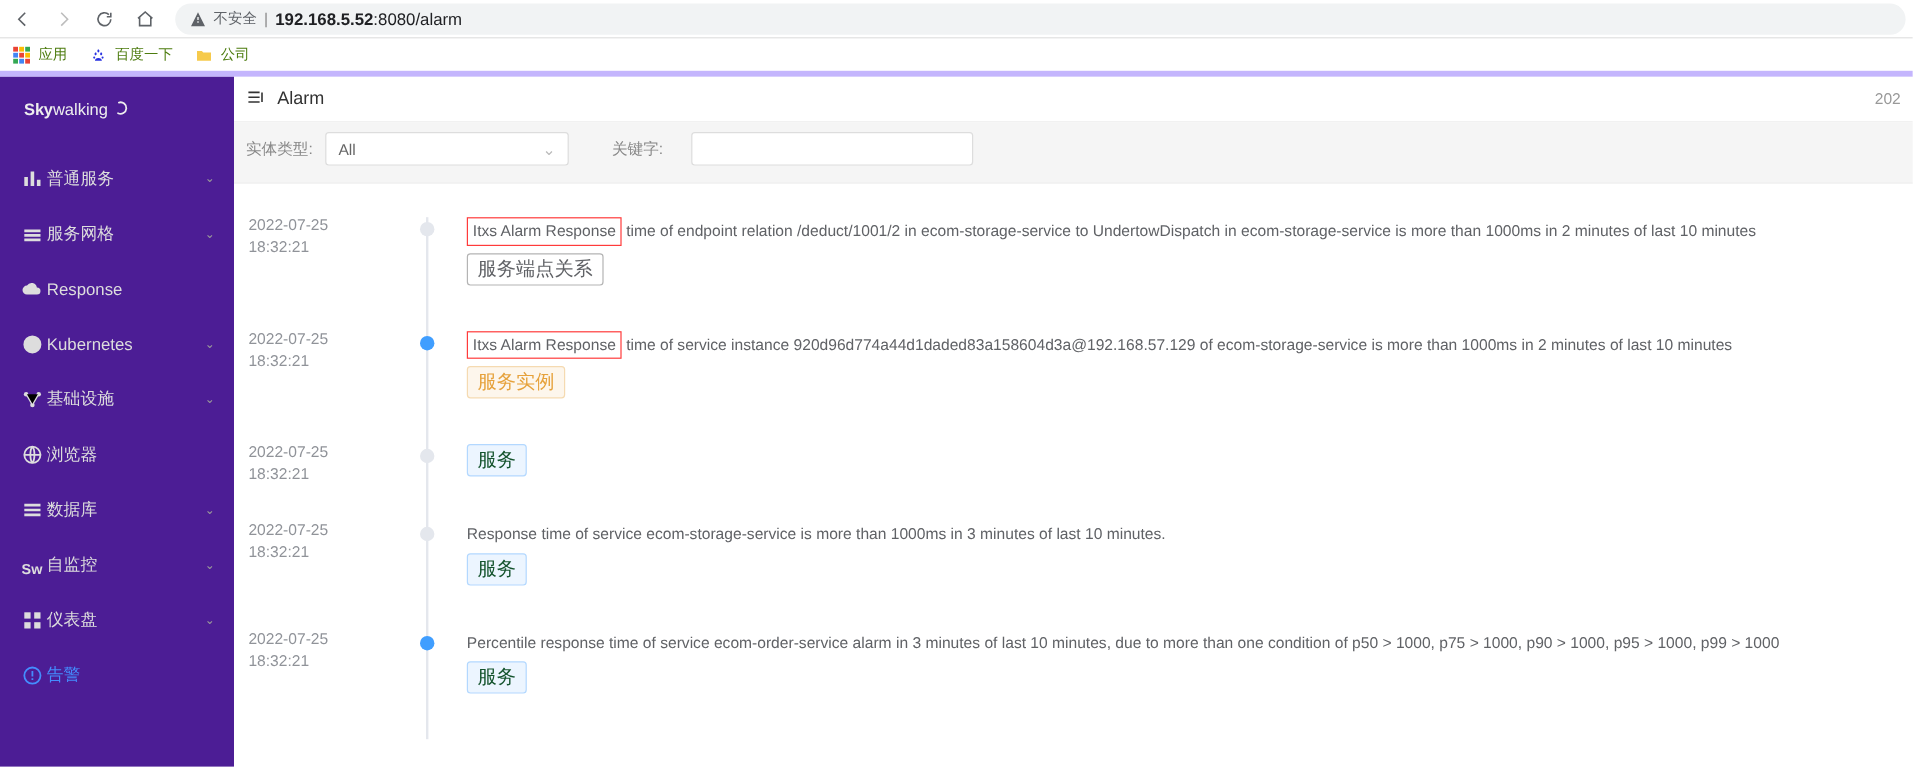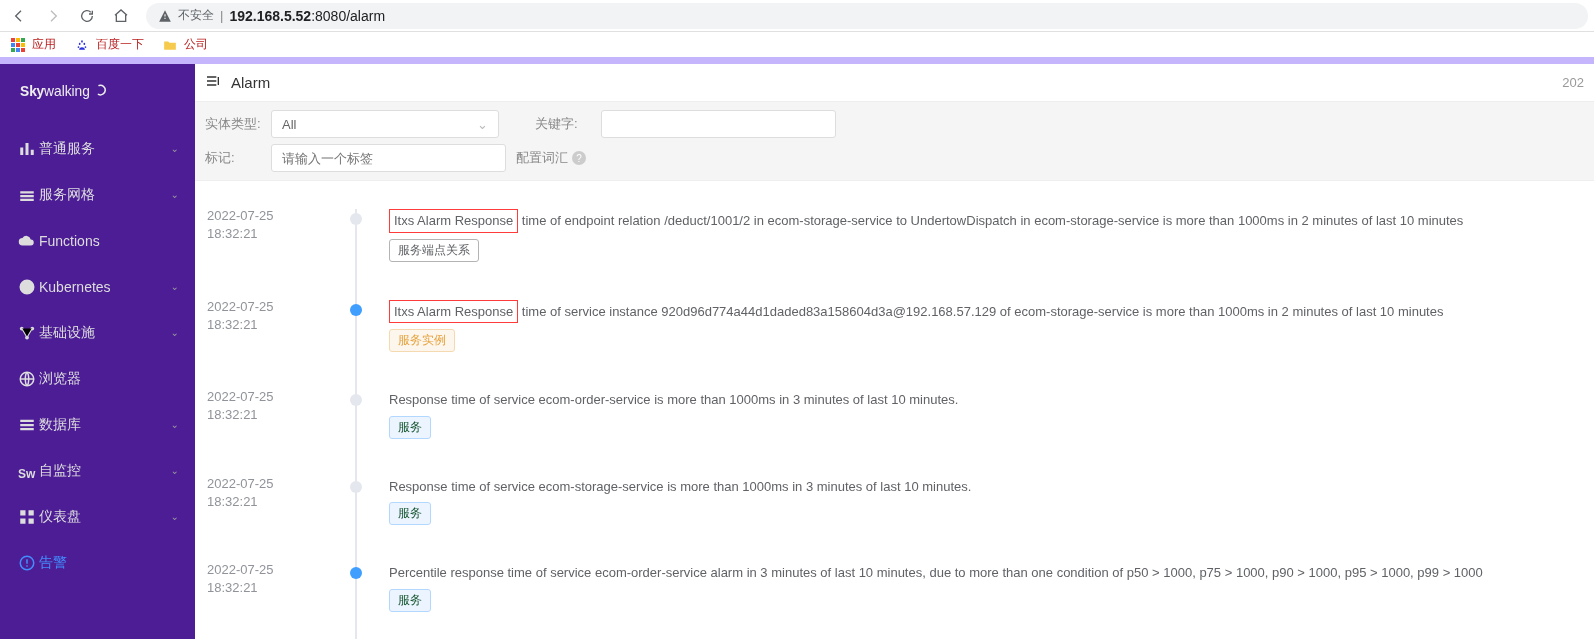--- a/index.html
+++ b/index.html
@@ -6,21 +6,21 @@
 body { width:1594px; height:639px; background:#fff; overflow:hidden; font-size:13px; }
 
 
 .browser-bar { height:32px; display:flex; align-items:center; padding:0 6px; border-bottom:1px solid #e0e0e0; gap:8px; }
 .nav-btn { width:26px; height:26px; display:flex; align-items:center; justify-content:center; color:#5f6368; border-radius:50%; cursor:pointer; }
 .nav-btn.disabled { color:#bdbdbd; }
 .addr-box { flex:1; height:26px; background:#f1f3f4; border-radius:14px; display:flex; align-items:center; padding:0 12px; gap:6px; color:#5f6368; margin-left:4px; }
 .addr-warn { font-size:12px; }
 .addr-text { color:#202124; font-size:14px; }
 
-.bookmarks-bar { height:32px; display:flex; align-items:center; padding:0 10px; gap:18px; border-bottom:7px solid #c4b5fd; font-size:12px; color:#b91c1c; }
+.bookmarks-bar { height:32px; display:flex; align-items:center; padding:0 10px; gap:18px; border-bottom:5px solid #c4b5fd; font-size:12px; color:#4d7c0f; }
 .bm-item { display:flex; align-items:center; gap:6px; cursor:pointer; }
 .bm-ico { width:16px; height:16px; display:flex; align-items:center; justify-content:center; }
 .apps-grid { display:grid; grid-template-columns:repeat(3,4px); grid-template-rows:repeat(3,4px); gap:1px; }
 .apps-grid span:nth-child(1){background:#ea4335;} .apps-grid span:nth-child(2){background:#fbbc04;}
 .apps-grid span:nth-child(3){background:#34a853;} .apps-grid span:nth-child(4){background:#4285f4;}
 .apps-grid span:nth-child(5){background:#ea4335;} .apps-grid span:nth-child(6){background:#fbbc04;}
 .apps-grid span:nth-child(7){background:#34a853;} .apps-grid span:nth-child(8){background:#4285f4;}
 .apps-grid span:nth-child(9){background:#ea4335;}
 
 
@@ -35,34 +35,34 @@
 
 .main { flex:1; display:flex; flex-direction:column; background:#fff; }
 .topbar { height:38px; display:flex; align-items:center; padding:0 10px; border-bottom:1px solid #eee; gap:10px; }
 .menu-ico { font-size:14px; color:#333; }
 .page-title { font-size:15px; color:#333; }
 .top-right { margin-left:auto; color:#999; font-size:13px; }
 
 .filter-bar { background:#f5f5f5; padding:8px 10px; border-bottom:1px solid #eee; }
 .filter-row { display:flex; align-items:center; gap:10px; margin-bottom:6px; }
 .filter-label { color:#888; font-size:13px; min-width:56px; }
-.select { width:228px; height:28px; border:1px solid #ddd; border-radius:3px; background:#fff; padding:0 10px; display:flex; align-items:center; justify-content:space-between; color:#666; cursor:pointer; font-size:13px; }
+.select { width:203px; height:28px; border:1px solid #ddd; border-radius:3px; background:#fff; padding:0 10px; display:flex; align-items:center; justify-content:space-between; color:#666; cursor:pointer; font-size:13px; }
 .text-input { width:235px; height:28px; border:1px solid #ddd; border-radius:3px; background:#fff; padding:0 10px; font-size:13px; }
 .link-txt { color:#888; font-size:13px; display:flex; align-items:center; gap:4px; cursor:pointer; }
 .help-ico { width:14px; height:14px; border-radius:50%; background:#ccc; color:#fff; display:flex; align-items:center; justify-content:center; font-size:10px; }
 
 .timeline-wrap { flex:1; overflow:auto; padding:28px 10px 10px 10px; }
 .timeline { position:relative; margin-left:150px; border-left:2px solid #e4e7ed; }
 .tl-item { position:relative; padding:0 0 38px 32px; }
 .tl-time { position:absolute; left:-150px; width:130px; text-align:left; color:#909399; font-size:13px; line-height:1.4; top:-2px; }
 .tl-dot { position:absolute; left:-7px; top:4px; width:12px; height:12px; border-radius:50%; background:#e4e7ed; }
 .tl-dot.blue { background:#409eff; }
 .tl-msg { color:#606266; font-size:13px; line-height:1.5; margin-bottom:6px; }
 .tl-msg .hl-box { border:1px solid #ff3b3b; padding:1px 4px; display:inline-block; }
-.tag { display:inline-block; padding:2px 8px; border:1px solid; border-radius:3px; font-size:12px; }
+.tag { display:inline-block; padding:2px 8px; border:1px solid; border-radius:3px; font-size:16px; }
 .tag-gray { color:#606266; border-color:#b4b4b4; background:#fff; }
 .tag-orange { color:#e6a23c; border-color:#f5dab1; background:#fdf6ec; }
 .tag-blue { color:#14532d; border-color:#b3d8ff; background:#ecf5ff;text-align:right; }
 input { outline:none; }
 </style>
 </head>
 <body>
 
 <div class="browser-bar">
   <div class="nav-btn">
@@ -157,21 +157,21 @@
           </span>
           <span>服务网格</span>
           <span class="chev">⌄</span>
         </div>
         <div class="side-item">
           <span class="side-ico">
             <svg width="18" height="18" viewBox="0 0 24 24">
               <path fill="currentColor" d="M6 18a5 5 0 010-10 6 6 0 0111 2 4 4 0 010 8H6z"></path>
             </svg>
           </span>
-          <span>Functions</span>
+          <span>Response</span>
         </div>
         <div class="side-item">
           <span class="side-ico">
             <svg width="18" height="18" viewBox="0 0 24 24">
               <path fill="currentColor" d="M12 2a10 10 0 100 20 10 10 0 000-20zm0 2v8h8a8 8 0 00-8-8z"></path>
             </svg>
           </span>
           <span>Kubernetes</span>
           <span class="chev">⌄</span>
         </div>
@@ -251,33 +251,25 @@
       <div class="filter-row">
         <span class="filter-label">实体类型:</span>
         <div class="select">
           <span>All</span>
           <span style="color:#bbb;">⌄</span>
         </div>
         <span style="width:16px;"></span>
         <span class="filter-label">关键字:</span>
         <input class="text-input" value="" style="">
       </div>
-      <div class="filter-row" style="margin-bottom:0;">
-        <span class="filter-label">标记:</span>
-        <input class="text-input" placeholder="请输入一个标签" style="">
-        <span class="link-txt">
-          <span>配置词汇</span>
-          <span class="help-ico">?</span>
-        </span>
-      </div>
     </div>
 
     <div class="timeline-wrap">
       <div class="timeline" id="timeline">
           <div class="tl-item"><div class="tl-time">2022-07-25<br>18:32:21</div><div class="tl-dot "></div><div class="tl-msg"><span class="hl-box">Itxs Alarm Response</span> time of endpoint relation /deduct/1001/2 in ecom-storage-service to UndertowDispatch in ecom-storage-service is more than 1000ms in 2 minutes of last 10 minutes</div><span class="tag tag-gray">服务端点关系</span></div>
           <div class="tl-item"><div class="tl-time">2022-07-25<br>18:32:21</div><div class="tl-dot blue"></div><div class="tl-msg"><span class="hl-box">Itxs Alarm Response</span> time of service instance 920d96d774a44d1daded83a158604d3a@192.168.57.129 of ecom-storage-service is more than 1000ms in 2 minutes of last 10 minutes</div><span class="tag tag-orange">服务实例</span></div>
-          <div class="tl-item"><div class="tl-time">2022-07-25<br>18:32:21</div><div class="tl-dot "></div><div class="tl-msg">Response time of service ecom-order-service is more than 1000ms in 3 minutes of last 10 minutes.</div><span class="tag tag-blue">服务</span></div>
+          <div class="tl-item"><div class="tl-time">2022-07-25<br>18:32:21</div><div class="tl-dot "></div><span class="tag tag-blue">服务</span></div>
           <div class="tl-item"><div class="tl-time">2022-07-25<br>18:32:21</div><div class="tl-dot "></div><div class="tl-msg">Response time of service ecom-storage-service is more than 1000ms in 3 minutes of last 10 minutes.</div><span class="tag tag-blue">服务</span></div>
           <div class="tl-item"><div class="tl-time">2022-07-25<br>18:32:21</div><div class="tl-dot blue"></div><div class="tl-msg">Percentile response time of service ecom-order-service alarm in 3 minutes of last 10 minutes, due to more than one condition of p50 &gt; 1000, p75 &gt; 1000, p90 &gt; 1000, p95 &gt; 1000, p99 &gt; 1000</div><span class="tag tag-blue">服务</span></div>
         </div>
     </div>
   </div>
 </div>
 
 </body></html>

